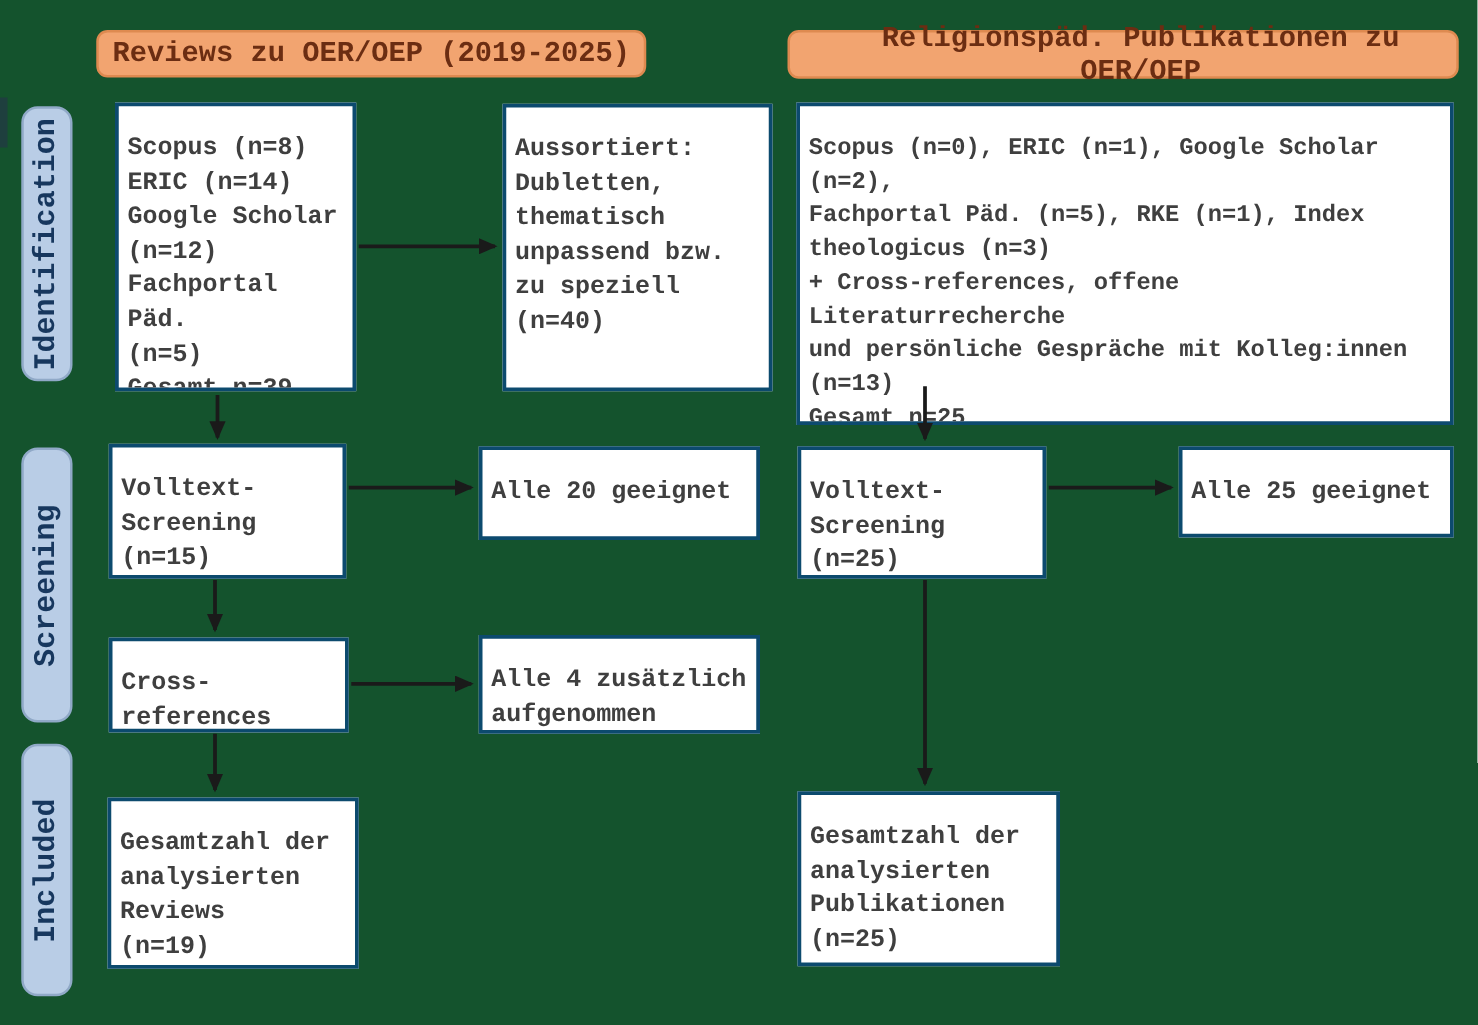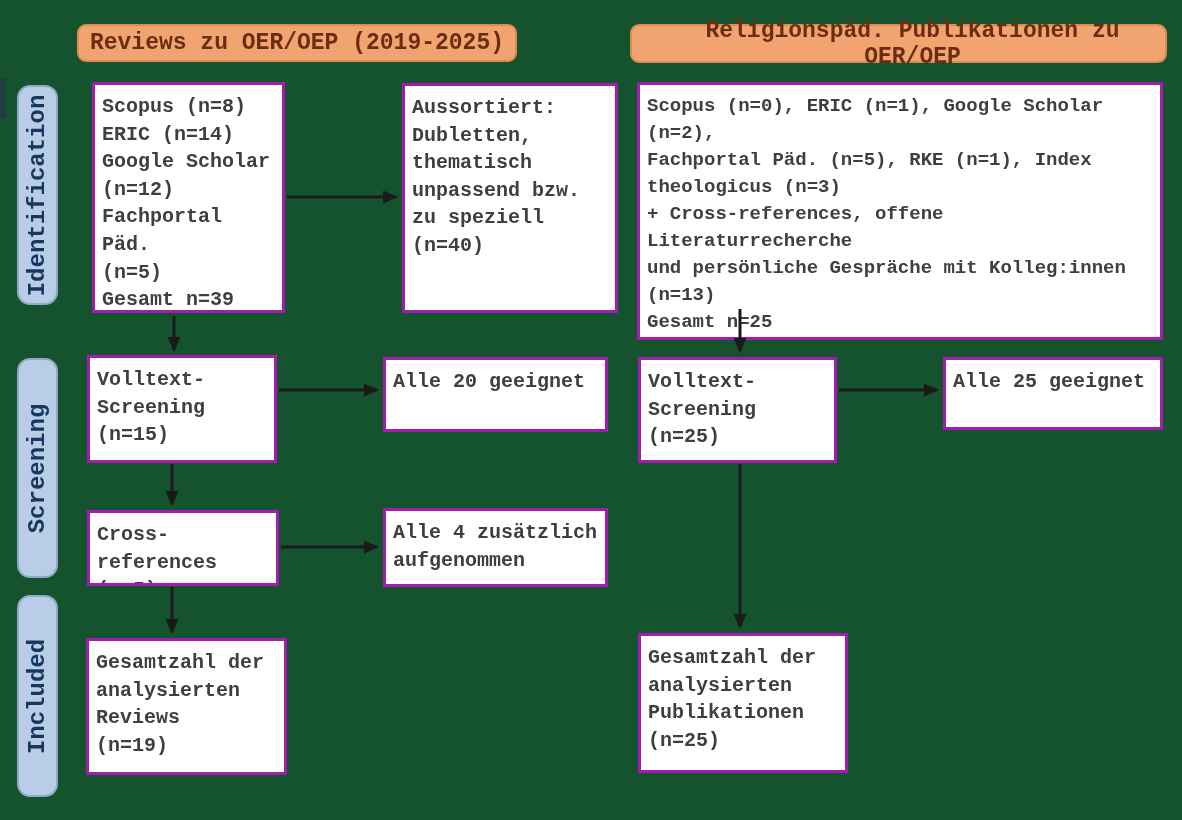--- a/index.html
+++ b/index.html
@@ -16,23 +16,23 @@
   .stage {
     position:absolute; display:flex; align-items:center; justify-content:center;
     background:#B9CDE6; border:2px solid #90A9C7; border-radius:13px;
     box-sizing:border-box;
   }
   .stage span {
     transform:rotate(-90deg); white-space:nowrap;
     color:#17375E; font-size:24px; font-weight:700;
   }
   .flowbox {
-    position:absolute; background:#ffffff; border:3px solid #a21caf;
+    position:absolute; background:#ffffff; border:3px solid #0c4a6e;
     box-sizing:border-box; color:#3F3F3F; font-size:20px; font-weight:700;
-    line-height:1.38; padding:8px 7px; white-space:pre-line; overflow:hidden;
+    line-height:1.38; padding:20px 7px; white-space:pre-line; overflow:hidden;
   }
   .flowbox.small-font { font-size:19px; line-height:1.42; }
   .arrows { position:absolute; left:0; top:0; }
   .edge-sliver { position:absolute; left:0; top:78px; width:6px; height:40px; background:#1E3F3E; }
 </style>
 </head>
 <body>
 
 <div class="canvas">
 

